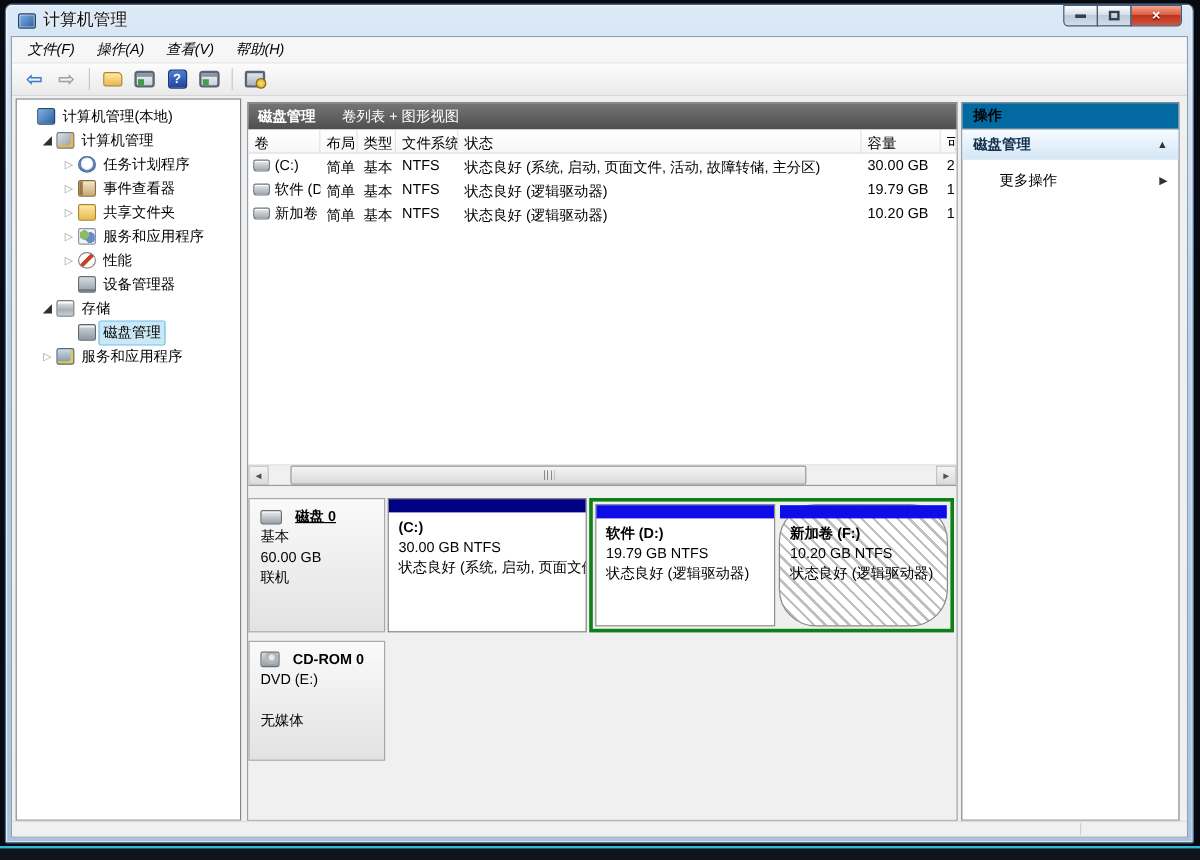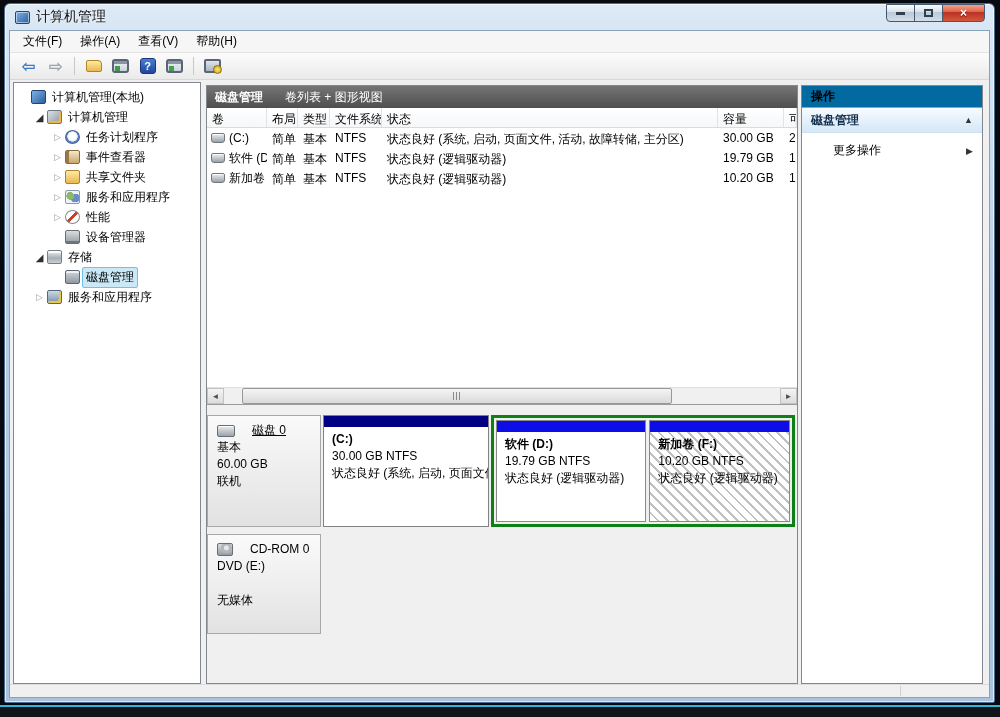--- a/index.html
+++ b/index.html
@@ -33,21 +33,21 @@
   }
   .wbtn.min { border-radius:0 0 0 4px; }
   .wbtn.close { width:43px; border-radius:0 0 4px 0;
     background:linear-gradient(#f2a38e,#dd5f45 45%,#bb3220 46%,#d2563c);
     color:#fff; font-weight:bold; font-size:12px; text-shadow:0 1px 1px #7a1505; }
   .min-glyph { width:9px; height:3px; background:#31404f; }
   .max-glyph { width:9px; height:8px; border:2px solid #31404f; }
   
   .frame { position:absolute; left:4px; right:4px; top:26px; bottom:4px; background:#f0f0f0; border:1px solid #8ba0b9; }
   .menubar { height:22px; display:flex; align-items:center; background:#f6f6f6; border-bottom:1px solid #e4e4e4; padding-left:4px; }
-  .menu-item { padding:3px 9px; }
+  .menu-item { padding:3px 9px;font-style:italic; }
   .toolbar { height:27px; display:flex; align-items:center; gap:4px; padding-left:7px; background:linear-gradient(#fcfcfc,#eaeaea); border-bottom:1px solid #d8d8d8; }
   .tb { width:23px; height:22px; display:flex; align-items:center; justify-content:center; border-radius:2px; }
   .tb-arrow { font-size:17px; font-weight:bold; line-height:1; }
   .tb-back { color:#3a7ac8; }
   .tb-fwd { color:#9aa2aa; }
   .tb-sep { width:1px; height:18px; background:#c8c8c8; margin:0 3px; }
   .tb-folder { width:16px; height:12px; background:linear-gradient(#ffe9a6,#e9b94e); border:1px solid #ad8426; border-radius:2px 4px 2px 2px; }
   .tb-win { width:17px; height:14px; border:2px solid #5a6474; border-radius:3px; background:linear-gradient(#eef2f6,#c9d2dc); position:relative; }
   .tb-win::before { content:""; position:absolute; left:0; right:0; top:0; height:3px; background:#8a94a4; }
   .tb-win.left::after { content:""; position:absolute; left:1px; top:5px; width:5px; height:5px; background:#3f9c46; }
@@ -97,33 +97,33 @@
   .hscroll { height:17px; flex:none; background:#f0f0f0; border-top:1px solid #e0e0e0; display:flex; }
   .sarrow { width:17px; flex:none; display:flex; align-items:center; justify-content:center; font-size:8px; color:#505050; background:linear-gradient(#f4f4f4,#dcdcdc); border:1px solid #c2c2c2; }
   .strack { flex:1; position:relative; }
   .sthumb { position:absolute; left:18px; top:0; bottom:0; width:430px; background:linear-gradient(#f4f4f4,#dadada); border:1px solid #989898; border-radius:2px; display:flex; align-items:center; justify-content:center; }
   .grip { width:9px; height:8px; background:repeating-linear-gradient(90deg,#8a8a8a 0 1px,transparent 1px 3px); }
   
   .graphical { height:279px; flex:none; background:#f0f0f0; border-top:1px solid #9a9a9a; position:relative; }
   .disk-row { position:absolute; left:0; right:2px; top:10px; height:112px; display:flex; }
   .cd-row { position:absolute; left:0; right:2px; top:129px; height:100px; display:flex; }
   .dinfo { width:114px; flex:none; background:linear-gradient(#fafafa,#e2e2e2); border:1px solid #a8a8a8; padding:6px 9px; line-height:17px; }
-  .dname { display:flex; align-items:center; gap:17px; font-weight:normal; }
+  .dname { display:flex; align-items:center; gap:11px; font-weight:bold; }
   .dname .nm { text-decoration:underline; }
   .dicon { width:18px; height:12px; flex:none; border-radius:2px; background:linear-gradient(#eceef0,#9aa2aa); border:1px solid #686e74; box-shadow: inset 0 2px 0 -1px #fafcfe; }
   .cdicon { width:16px; height:13px; flex:none; border-radius:2px; background:radial-gradient(circle at 60% 35%, #e8e8e8 0 2px, #b0b6bc 3px 5px, transparent 6px), linear-gradient(#d8dcde,#949ca4); border:1px solid #686e74; }
   .parts { flex:1; display:flex; padding:0 0 0 2px; }
   .part { border:1px solid #828282; background:#fff; display:flex; flex-direction:column; }
   .part-c { width:166px; flex:none; margin-right:2px; }
   .pbar { height:11px; flex:none; }
   .pbody { flex:1; padding:4px 8px; line-height:17px; white-space:nowrap; overflow:hidden; }
   .pl1 { font-weight:bold; }
   .ext-frame { flex:1; border:3px solid #0e8017; background:#eef0ee; display:flex; padding:2px; gap:3px; }
   .ext-frame .part { flex:1.07; border-color:#8a8a8a; }
-  .ext-frame .part.part-f { flex:1; background:repeating-linear-gradient(45deg,#ffffff 0 5px,#c0c0c0 5px 7px); }
+  .ext-frame .part.part-f { flex:1; background:repeating-linear-gradient(45deg,#ffffff 0 5px,#c0c0c0 5px 7px);border-radius:31px; }
   .part-f .pbody { background:transparent; }
   
   .legend { position:absolute; left:0; right:0; bottom:0; height:24px; background:#f6f6f6; border-top:1px solid #dadada; display:flex; align-items:center; gap:12px; padding-left:8px; }
   .lg { display:flex; align-items:center; gap:5px; }
   .sw { width:11px; height:11px; flex:none; }
   
   .right-panel { position:absolute; left:791px; right:6px; top:5px; bottom:0; border:1px solid #828790; background:#fff; }
   .ap-header { height:22px; display:flex; align-items:center; padding-left:9px; font-weight:bold; background:#0369a1; border-bottom:1px solid #9aa0a6; }
   .ap-section { height:25px; display:flex; align-items:center; padding:0 9px; background:linear-gradient(#f7fbff,#d5e7f7); border-bottom:1px solid #cfe0f0; font-weight:bold; color:#15304e; }
   .ap-arrow { margin-left:auto; font-size:9px; color:#333; }

